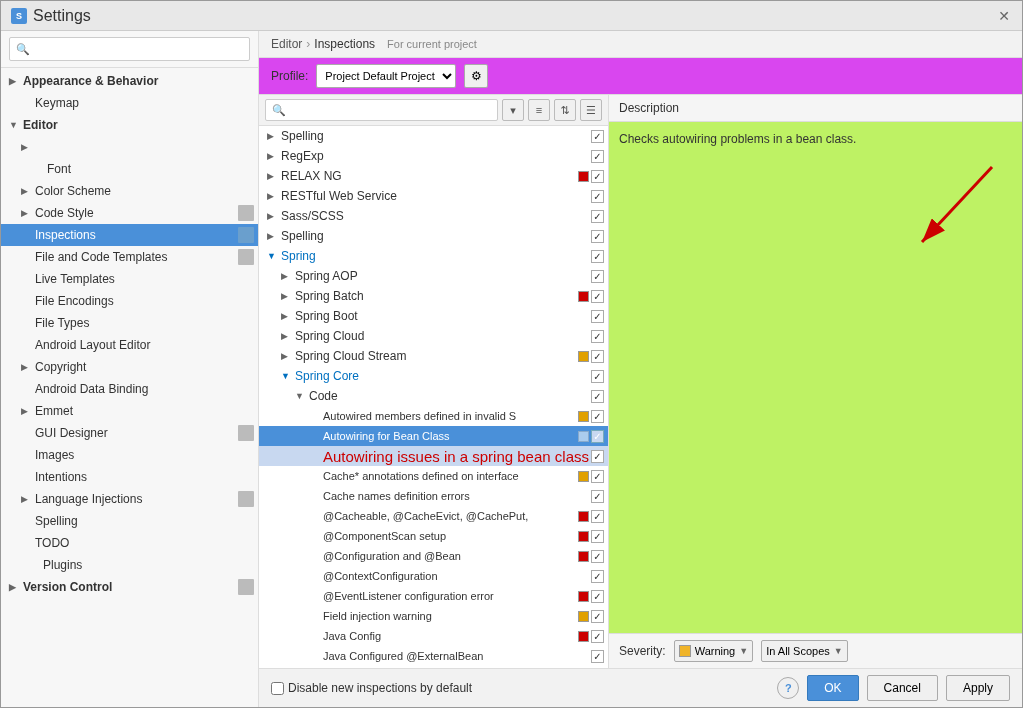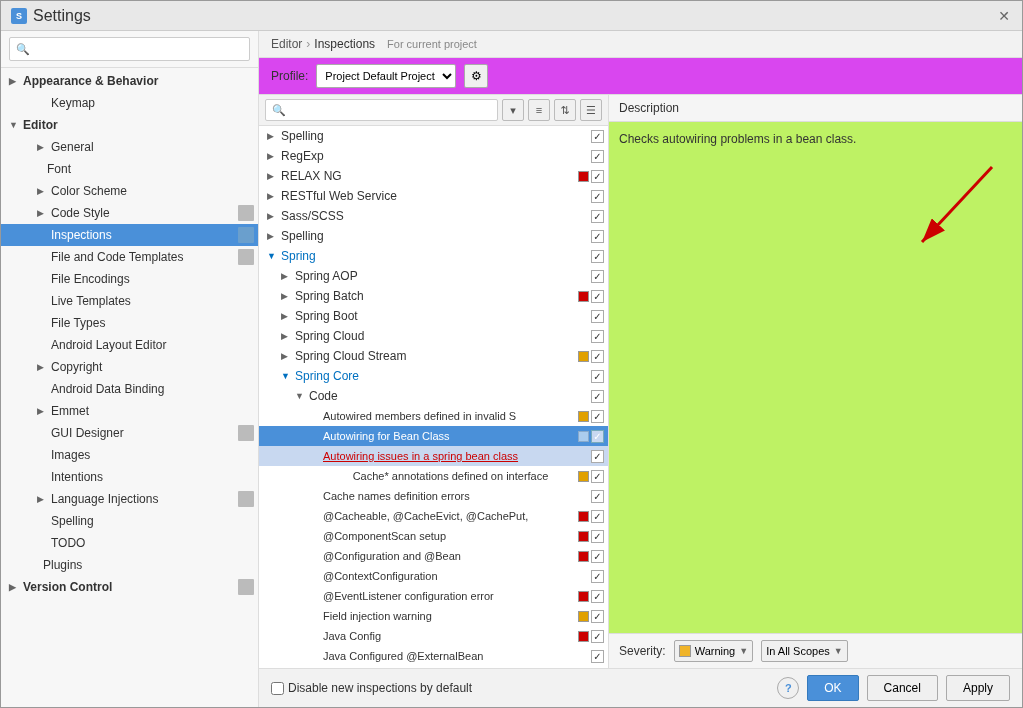--- a/index.html
+++ b/index.html
@@ -28,21 +28,21 @@
     .sidebar-search { padding: 6px 8px; border-bottom: 1px solid #ddd; }
     .sidebar-search input { width: 100%; height: 24px; border: 1px solid #ccc; border-radius: 2px; padding: 0 6px; font-size: 11px; background: white; }
     .sidebar-tree { flex: 1; overflow-y: auto; padding: 2px 0; }
 
     .tree-item { display: flex; align-items: center; padding: 2px 0 2px 8px; cursor: pointer; font-size: 12px; color: #333; min-height: 22px; }
     .tree-item.selected { background: #4a90d9; color: white; }
     .tree-item.selected .tree-arrow { color: white; }
     .tree-item .tree-arrow { width: 14px; font-size: 9px; color: #666; flex-shrink: 0; }
     .tree-item .tree-label { flex: 1; }
     .tree-item .tree-icon-right { width: 16px; height: 16px; margin-left: auto; margin-right: 4px; background: #ccc; border-radius: 1px; flex-shrink: 0; }
-    .tree-item.indent1 { padding-left: 36px; }
+    .tree-item.indent1 { padding-left: 20px; }
     .tree-item.indent2 { padding-left: 32px; }
 
     
     .right-panel { flex: 1; display: flex; flex-direction: column; overflow: hidden; }
 
     
     .profile-bar { display: flex; align-items: center; padding: 6px 12px; border-bottom: 1px solid #ddd; background: #d946ef; gap: 8px; flex-shrink: 0; }
     .profile-label { font-size: 12px; color: #333; }
     .profile-select { height: 24px; border: 1px solid #aaa; border-radius: 2px; font-size: 11px; padding: 0 4px; background: white; min-width: 140px; }
     .gear-btn { width: 24px; height: 24px; border: 1px solid #aaa; background: #f0f0f0; border-radius: 2px; display: flex; align-items: center; justify-content: center; cursor: pointer; font-size: 12px; }
@@ -133,21 +133,20 @@
             <span class="tree-label">Keymap</span>
           </div>
 
           <div class="tree-item" style="font-weight:bold;">
             <span class="tree-arrow">▼</span>
             <span class="tree-label">Editor</span>
           </div>
 
           <div class="tree-item indent1">
             <span class="tree-arrow">▶</span>
-            <span class="tree-label">General</span>
           </div>
 
           <div class="tree-item indent2">
             <span class="tree-arrow"></span>
             <span class="tree-label">Font</span>
           </div>
 
           <div class="tree-item indent1">
             <span class="tree-arrow">▶</span>
             <span class="tree-label">Color Scheme</span>
@@ -166,26 +165,26 @@
           </div>
 
           <div class="tree-item indent1">
             <span class="tree-arrow"></span>
             <span class="tree-label">File and Code Templates</span>
             <div class="tree-icon-right" style="background:#bbb;"></div>
           </div>
 
           <div class="tree-item indent1">
             <span class="tree-arrow"></span>
+            <span class="tree-label">Live Templates</span>
+          </div>
+
+          <div class="tree-item indent1">
+            <span class="tree-arrow"></span>
             <span class="tree-label">File Encodings</span>
-          </div>
-
-          <div class="tree-item indent1">
-            <span class="tree-arrow"></span>
-            <span class="tree-label">Live Templates</span>
           </div>
 
           <div class="tree-item indent1">
             <span class="tree-arrow"></span>
             <span class="tree-label">File Types</span>
           </div>
 
           <div class="tree-item indent1">
             <span class="tree-arrow"></span>
             <span class="tree-label">Android Layout Editor</span>
@@ -423,30 +422,30 @@
                 <span class="insp-label" style="font-size:11px;">Autowiring for Bean Class</span>
                 <div class="color-box" style="background:#aaccee; border-color:#88aacc;"></div>
                 <div class="insp-checkbox" style="background:#c8d8f0;">
                     <span class="checked-mark-white">✓</span>
                   </div>
               </div>
 
               <div class="insp-item selected-alt">
                 <span class="indent" style="width:46px;"></span>
                 <span class="arrow"></span>
-                <span class="insp-label" style="font-size:11px; color:#cc0000;text-decoration:underline;">Autowiring issues in a spring bean class</span>
-                <div class="insp-checkbox">
-                    <span class="checked-mark">✓</span>
-                  </div>
-              </div>
-
-              <div class="insp-item">
-                <span class="indent" style="width:46px;"></span>
-                <span class="arrow"></span>
-                <span class="insp-label" style="font-size:11px;text-align:center;">Cache* annotations defined on interface</span>
+                <span class="insp-label" style="font-size:15px; color:#cc0000;">Autowiring issues in a spring bean class</span>
+                <div class="insp-checkbox">
+                    <span class="checked-mark">✓</span>
+                  </div>
+              </div>
+
+              <div class="insp-item">
+                <span class="indent" style="width:46px;"></span>
+                <span class="arrow"></span>
+                <span class="insp-label" style="font-size:11px;">Cache* annotations defined on interface</span>
                 <div class="color-box" style="background:#e0a000;"></div>
                 <div class="insp-checkbox">
                     <span class="checked-mark">✓</span>
                   </div>
               </div>
 
               <div class="insp-item">
                 <span class="indent" style="width:46px;"></span>
                 <span class="arrow"></span>
                 <span class="insp-label" style="font-size:11px;">Cache names definition errors</span>

